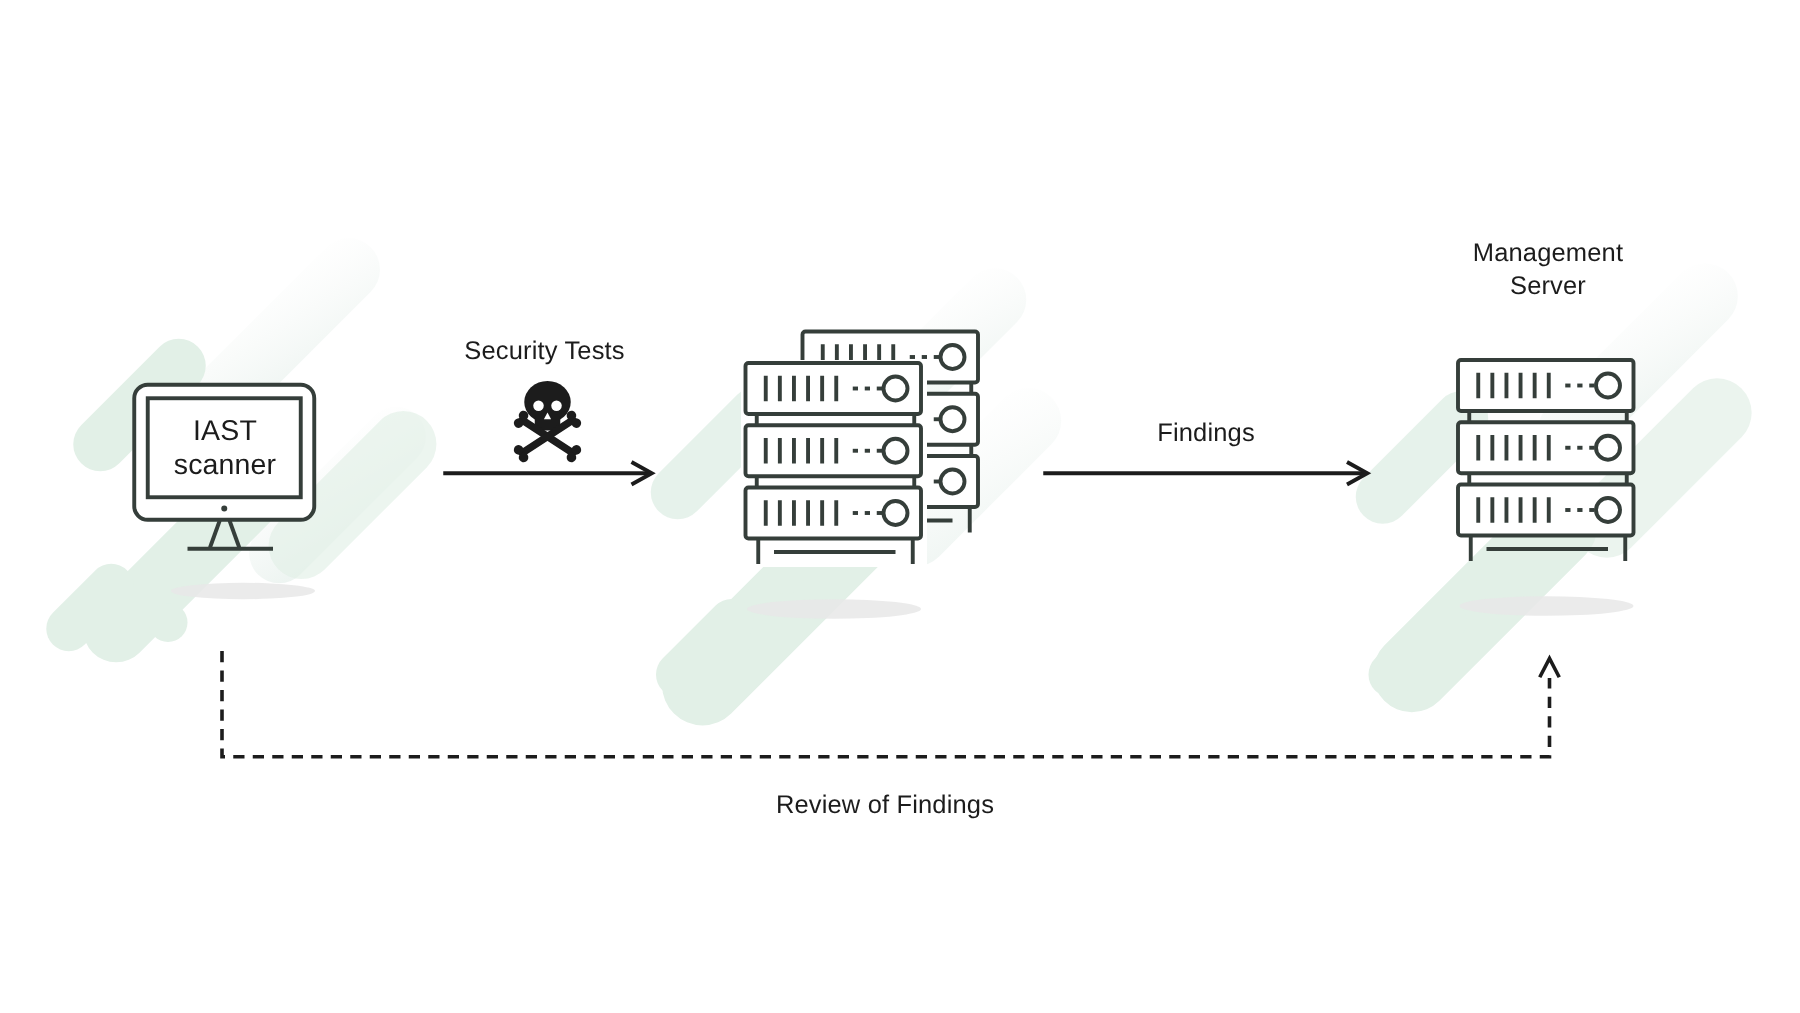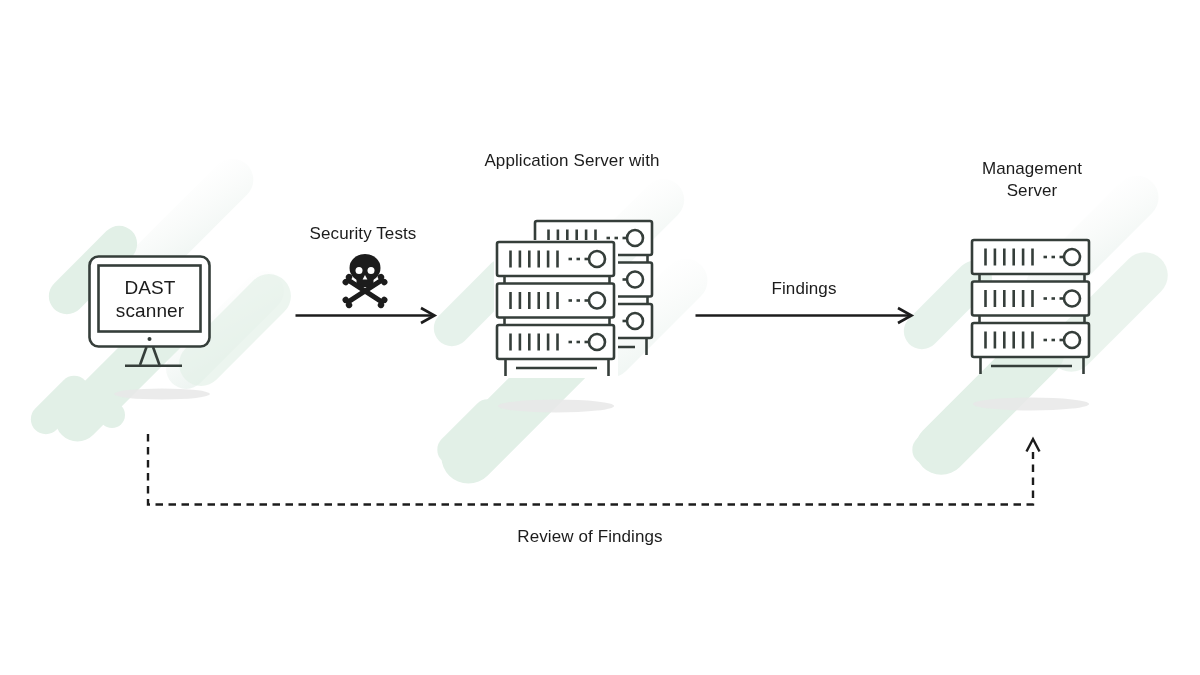--- a/index.html
+++ b/index.html
@@ -174,30 +174,29 @@
       <polyline points="898,308 911.5,315.5 898,323" class="ink" stroke-width="2.6"></polyline>
     </g>
 
     <g>
       <polyline points="148,434 148,504.5 1033,504.5 1033,452" class="ink" stroke-width="2.4" stroke-dasharray="7.5 5.5"></polyline>
       <polyline points="1026.5,451.5 1033,439 1039.5,451.5" class="ink" stroke-width="2.4"></polyline>
     </g>
   </svg>
 
   <div class="label" id="lbl-dast">
-    <div>DAST</div>
+    <div>IAST</div>
     <div>scanner</div>
   </div>
 
   <div class="label" id="lbl-security">
     <div>Security Tests</div>
   </div>
 
   <div class="label" id="lbl-app">
-    <div>Application Server with</div>
   </div>
 
   <div class="label" id="lbl-findings">
     <div>Findings</div>
   </div>
 
   <div class="label" id="lbl-review">
     <div>Review of Findings</div>
   </div>
 

